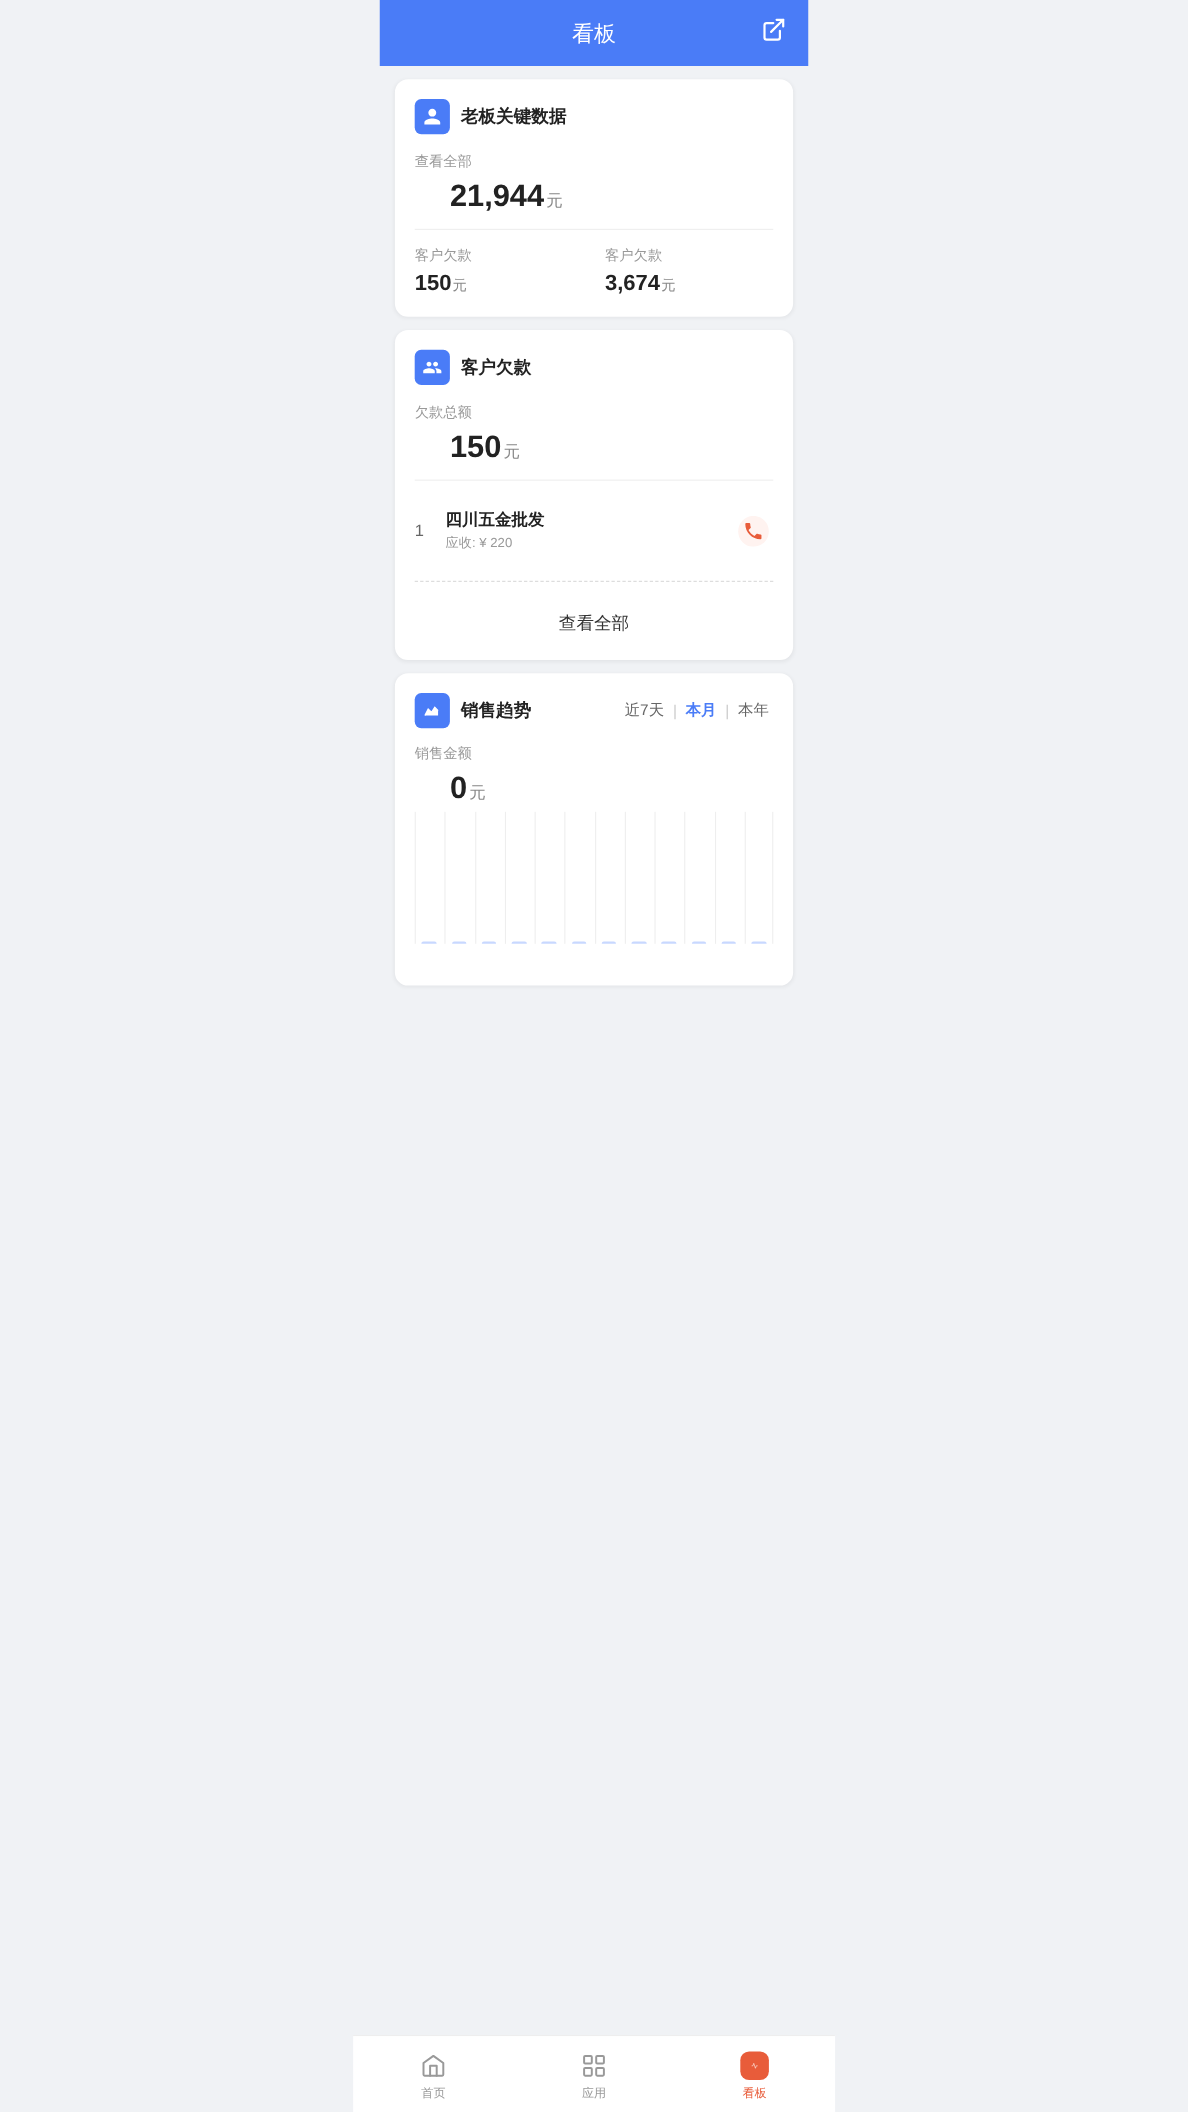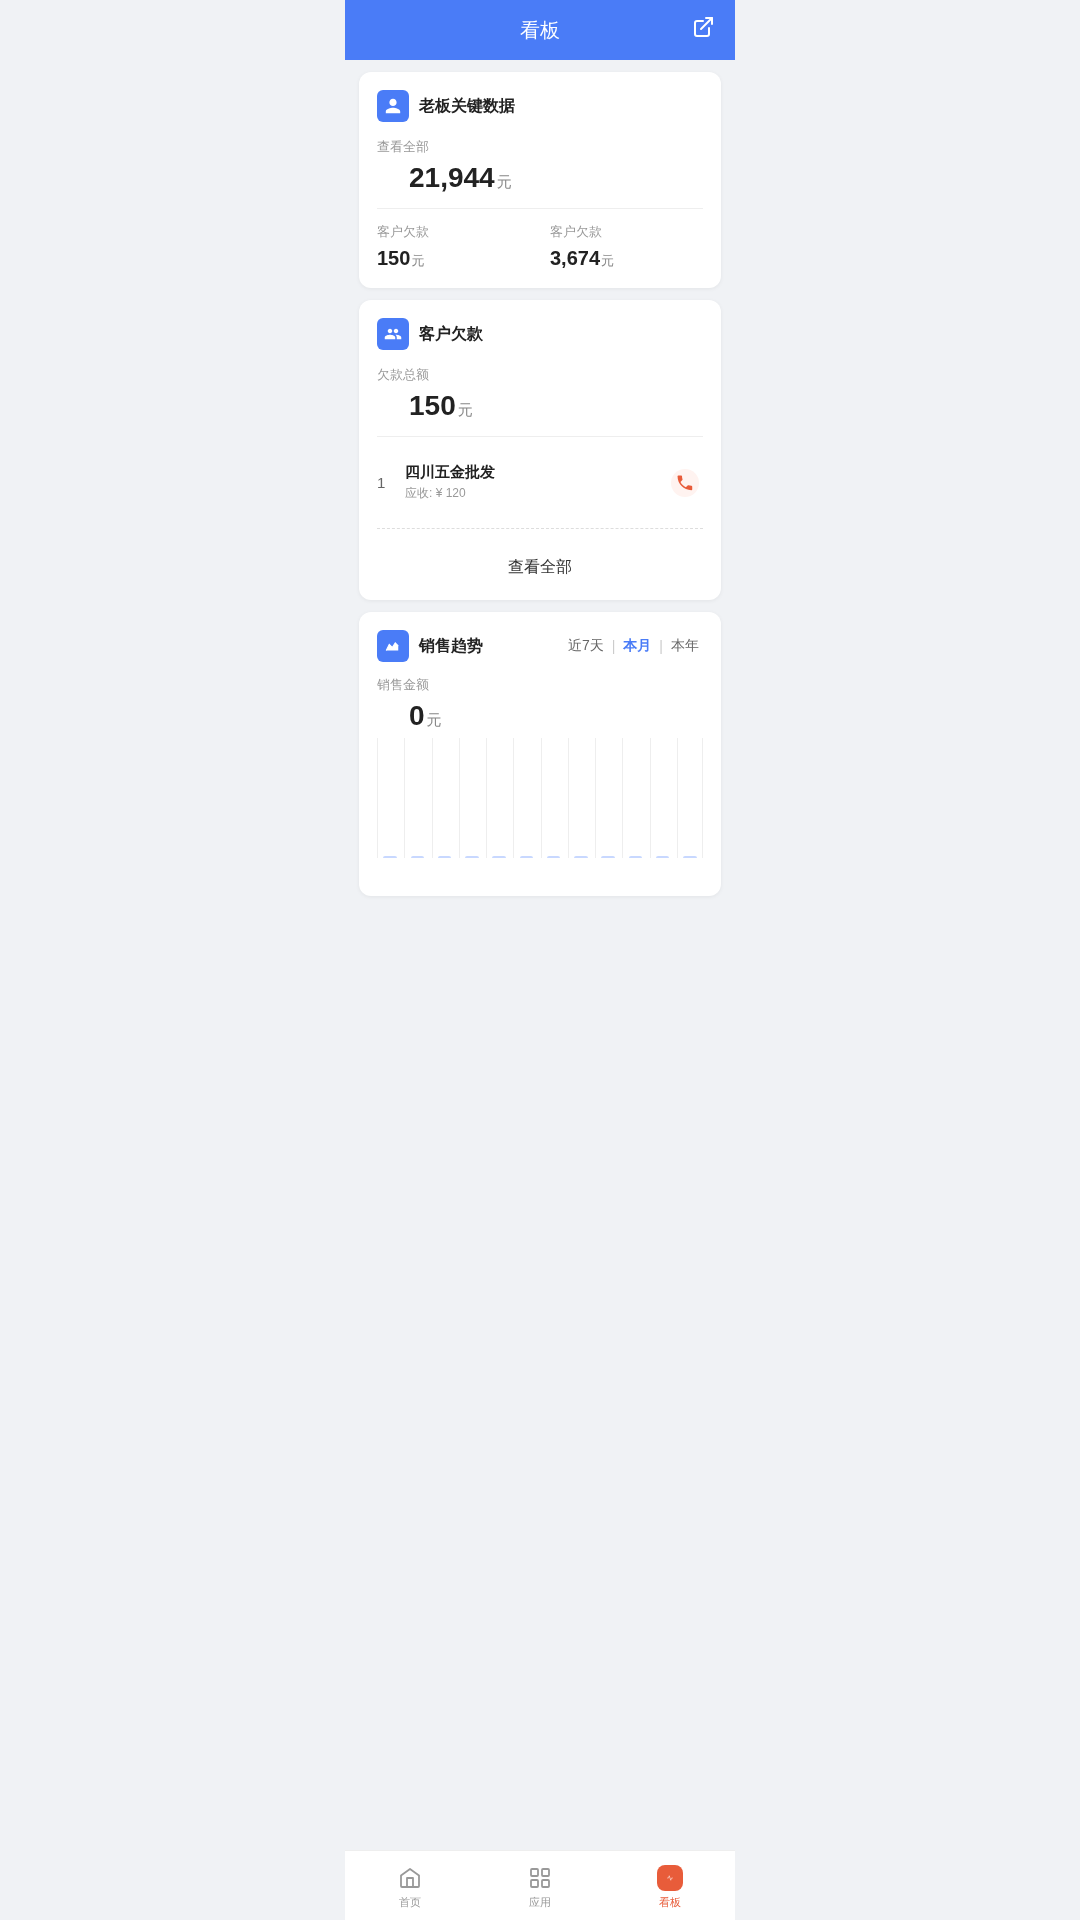--- a/index.html
+++ b/index.html
@@ -225,21 +225,21 @@
       background: #c8d8ff;
       border-radius: 2px 2px 0 0;
     }
 
     
     .bottom-nav {
       position: fixed;
       bottom: 0;
       left: 50%;
       transform: translateX(-50%);
-      width: 390px;
+      width: 438px;
       background: #fff;
       border-top: 1px solid #eee;
       display: flex;
       align-items: center;
       height: 70px;
     }
     .nav-item {
       flex: 1;
       display: flex;
       flex-direction: column;
@@ -336,21 +336,21 @@
       </div>
     </div>
 
     <hr class="divider">
 
     <div>
       <div class="debt-row">
         <span class="debt-num">1</span>
         <div class="debt-info">
           <div class="debt-name">四川五金批发</div>
-          <div class="debt-receivable">应收: ¥ 120</div>
+          <div class="debt-receivable">应收: ¥ 220</div>
         </div>
         <div class="debt-phone">
           <svg viewBox="0 0 24 24" width="28" height="28">
             <circle cx="12" cy="12" r="12" fill="#fff3f0"></circle>
             <path d="M6.6 10.8c1.4 2.8 3.8 5.1 6.6 6.6l2.2-2.2c.3-.3.7-.4 1-.2 1.1.4 2.3.6 3.6.6.6 0 1 .4 1 1V20c0 .6-.4 1-1 1-9.4 0-17-7.6-17-17 0-.6.4-1 1-1h3.5c.6 0 1 .4 1 1 0 1.3.2 2.5.6 3.6.1.3 0 .7-.2 1L6.6 10.8z" fill="#e85c3a" transform="scale(0.7) translate(5, 5)"></path>
           </svg>
         </div>
       </div>
     </div>
 

